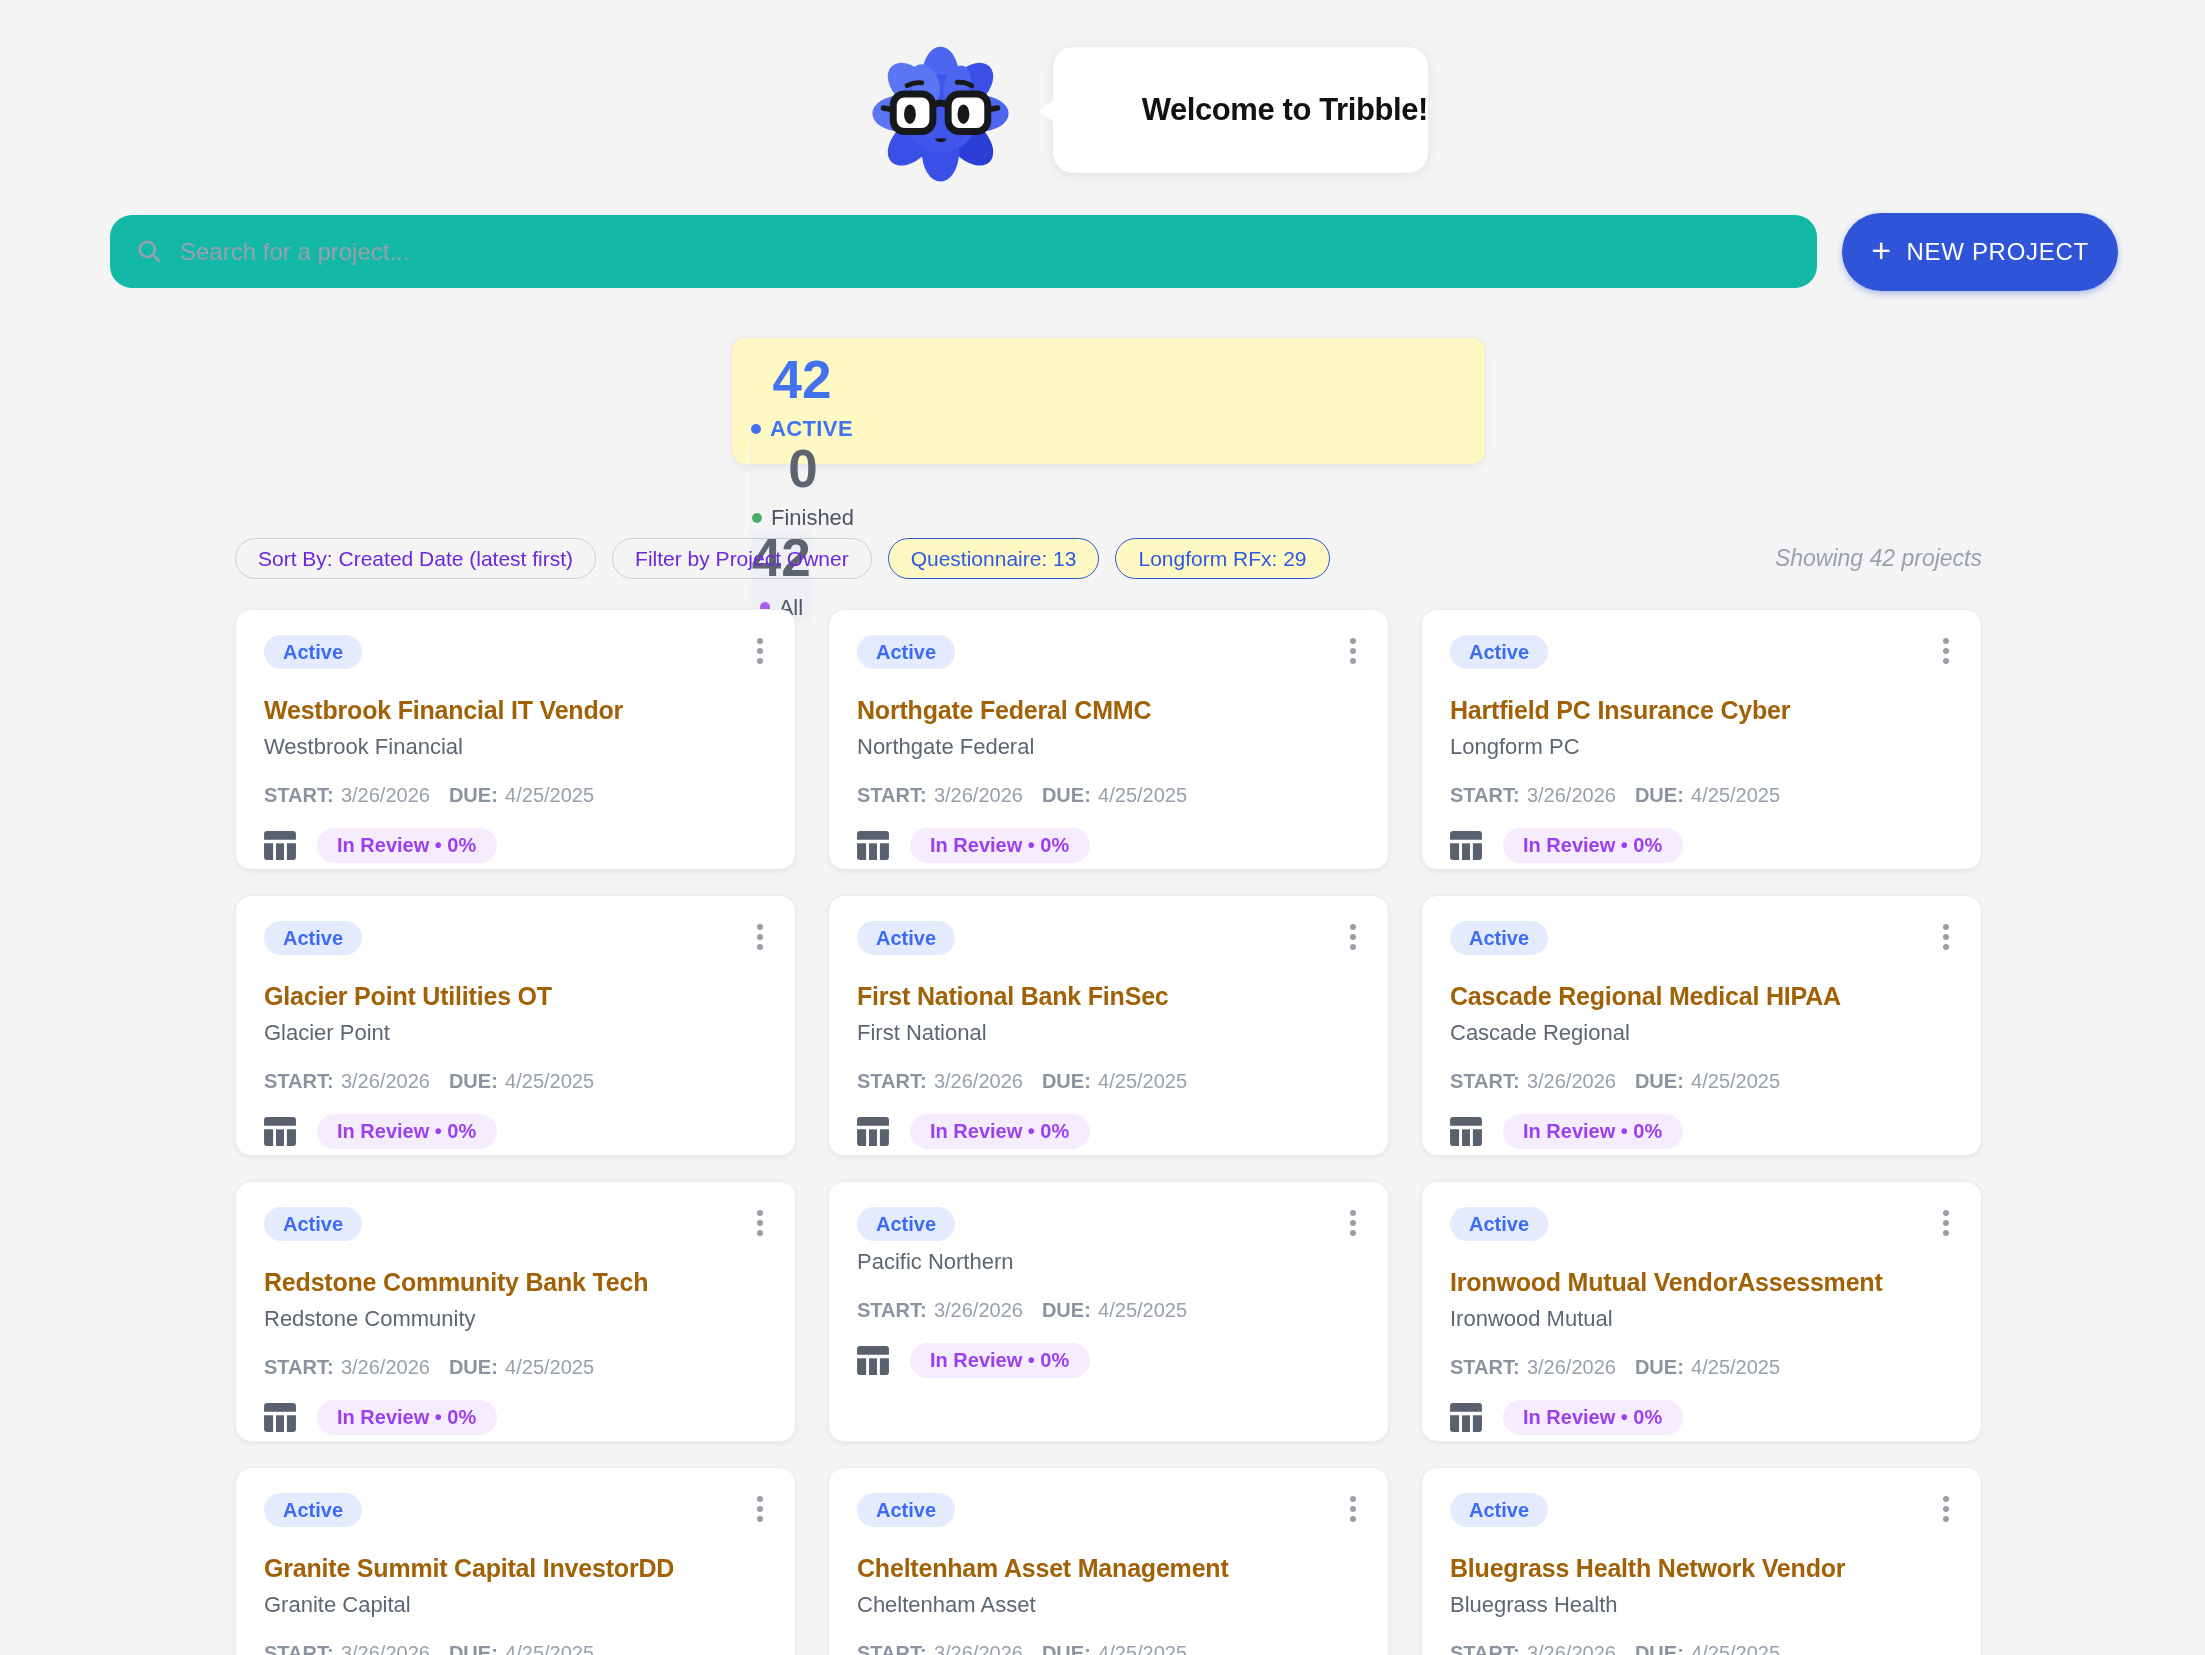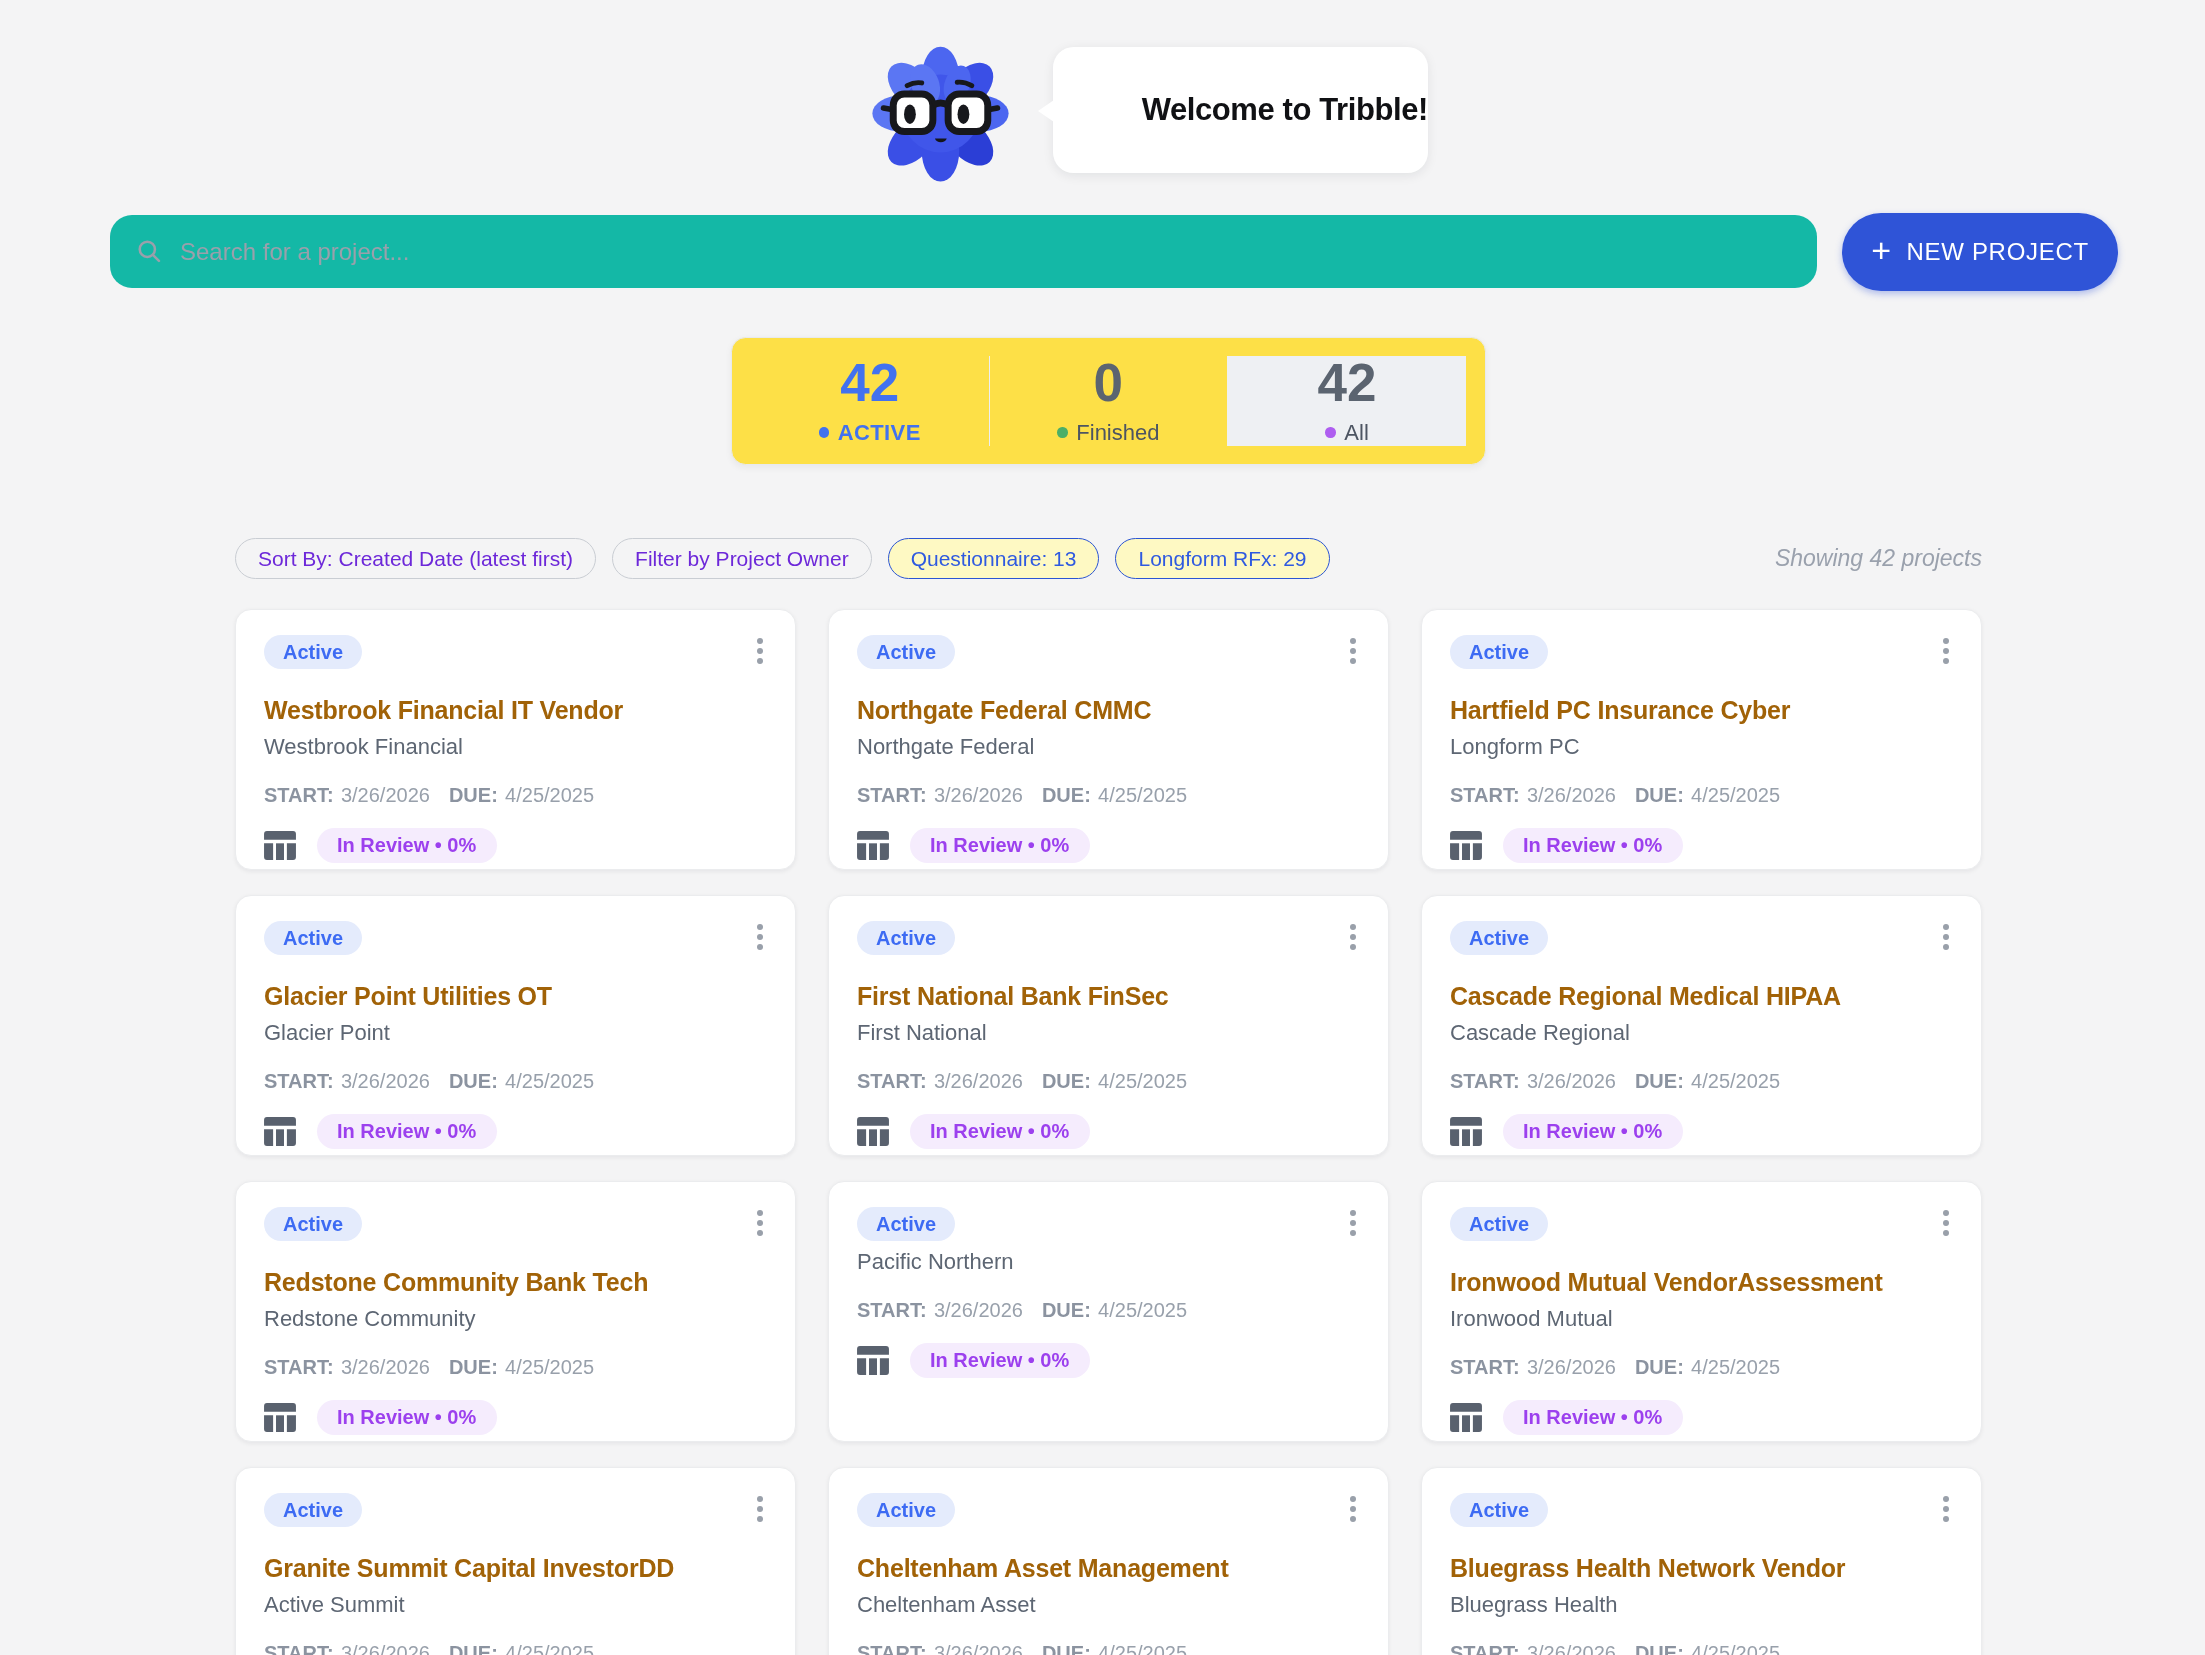--- a/index.html
+++ b/index.html
@@ -43,23 +43,23 @@
     background:#2f54d7; color:#ffffff; border-radius:39px;
     display:flex; align-items:center; justify-content:center; gap:14.7px;
     font-family:"Liberation Sans", sans-serif;
     font-size:24px; font-weight:500; letter-spacing:0.7px;
     box-shadow:0 2.9px 7.3px rgba(47,84,215,.35);
   }
   .new-project-btn .plus { font-size:34px; font-weight:300; line-height:1; margin-top:-2.9px; }
   
   .stats-wrap { display:flex; justify-content:center; margin-top:48px; }
   .stats-card {
-    width:755px; height:128px; background:#fde047; border-radius:14.7px;
+    width:755px; height:128px; background:#fef9c3; border-radius:14.7px;
     border:0.7px solid #e8eaed; box-shadow:0 2.2px 7.3px rgba(15,23,42,.05);
-    display:flex; align-items:center; padding:14.7px 19px; margin-left:11.7px;
+    display:flex; align-items:flex-start; padding:14.7px 19px; margin-left:11.7px;flex-direction:column;
   }
   .stat-cell {
     flex:1; display:flex; flex-direction:column; align-items:center; justify-content:center;
     gap:10.3px; cursor:pointer;
   }
   .stat-cell + .stat-cell { border-left:0.7px solid #eceef1; }
   .stat-cell.highlight { background:#eef0f3; border-left-color:transparent; }
   .stat-value { font-size:53px; font-weight:700; color:#5b6470; line-height:1; }
   .stat-cell.active .stat-value { color:#4272ef; }
   .stat-label { display:flex; align-items:center; gap:8.8px; font-size:22px; color:#4d5562; }
@@ -486,21 +486,21 @@
   <div class="card">
     <div class="card-head">
       <span class="status-badge">Active</span>
       <span class="kebab">
           <i></i>
           <i></i>
           <i></i>
         </span>
     </div>
     <div class="card-title">Granite Summit Capital InvestorDD</div>
-    <div class="card-company">Active Summit</div>
+    <div class="card-company">Granite Capital</div>
     <div class="card-dates">
       <span class="pair">
           <span class="date-lbl">START:</span>
           <span class="date-val">3/26/2026</span>
         </span>
       <span class="pair">
           <span class="date-lbl">DUE:</span>
           <span class="date-val">4/25/2025</span>
         </span>
     </div>

